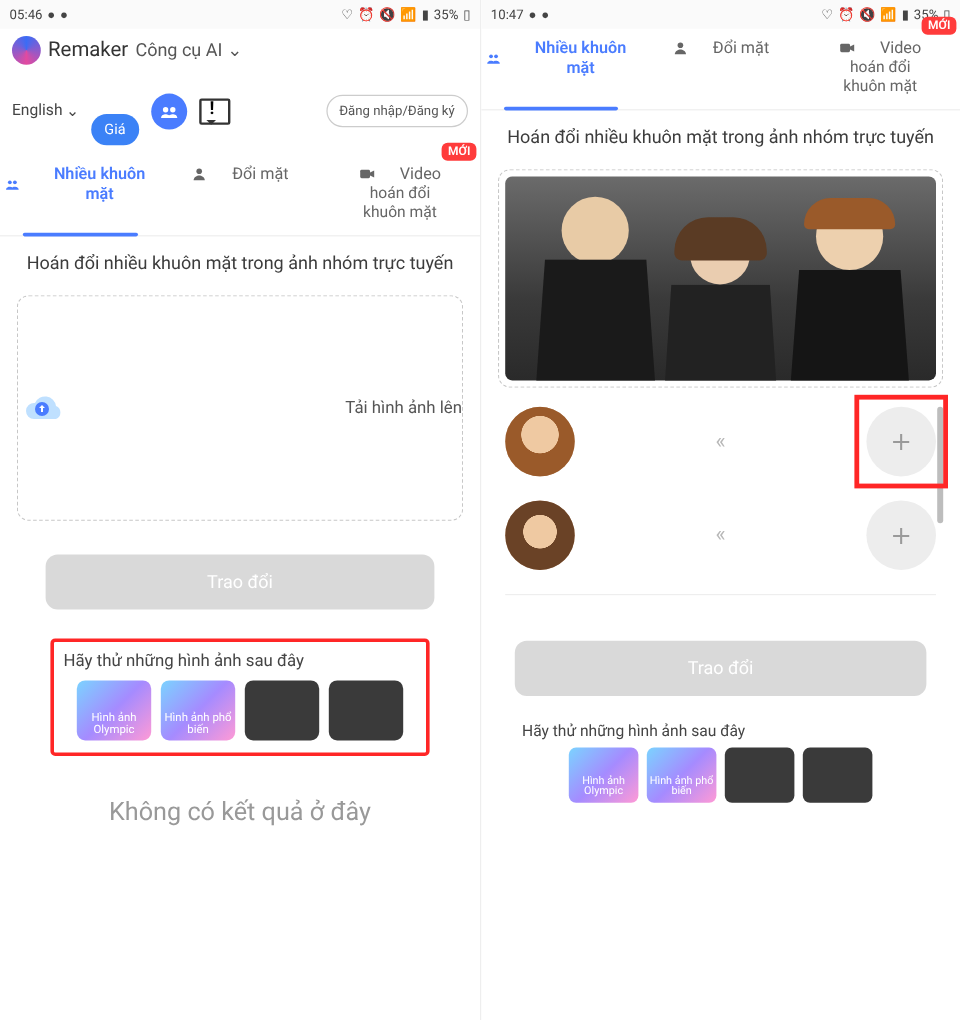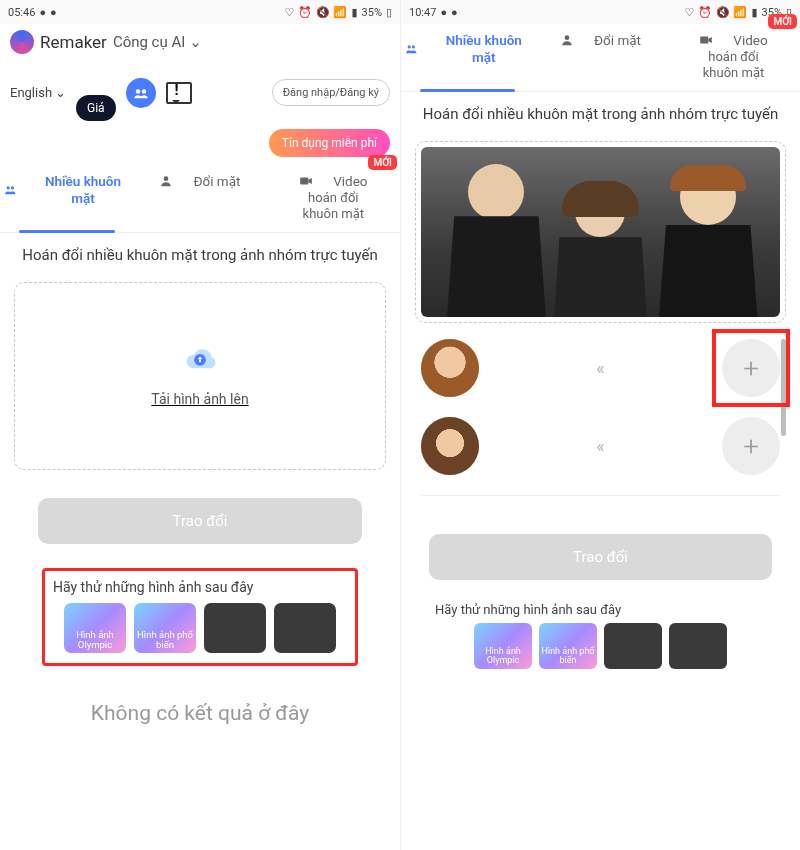--- a/index.html
+++ b/index.html
@@ -15,21 +15,21 @@
 
   
   .header { display: flex; align-items: center; padding: 6px 10px; gap: 6px; }
   .logo { width: 24px; height: 24px; border-radius: 50%; background: conic-gradient(#3b6cf5,#e24aa0,#3b6cf5); position: relative; }
   .brand { font-size: 17px; color: #333; }
   .dropdown { font-size: 15px; color: #555; display: flex; align-items: center; gap: 4px; }
 
   .toolbar { display: flex; align-items: center; gap: 10px; padding: 4px 10px 8px; flex-wrap: wrap; }
   .lang { font-size: 13px; color: #444; display: flex; align-items: center; gap: 3px; }
   .pill { border-radius: 16px; padding: 6px 11px; font-size: 12px; color: #fff; }
-  .pill-blue { background: #0f172a; margin-top: 31px; }
+  .pill-blue { background: #3b82f6; margin-top: 31px; }
   .circ-icon { width: 30px; height: 30px; border-radius: 50%; background: #4a7cff; display: flex; align-items: center; justify-content: center; }
   .spk { width: 26px; height: 22px; border: 2px solid #333; border-radius: 2px; position: relative; }
   .spk::after { content:"!"; position:absolute; top:-3px; left:7px; font-size:15px; font-weight:bold; }
   .spk::before { content:""; position:absolute; bottom:-6px; left:4px; border:4px solid transparent; border-top-color:#333;}
   .auth { border-radius: 16px; border: 1px solid #ccc; padding: 6px 10px; font-size: 11px; color: #555; margin-left:auto; }
   .toolbar2 { display:flex; justify-content:flex-end; padding: 0 10px 8px; }
   .pill-grad { background: linear-gradient(90deg,#ff9950,#ff4fbf); color:#fff; border-radius:16px; padding:7px 13px; font-size:12px; }
 
   
   .tabs-wrap { position: relative; }
@@ -38,21 +38,21 @@
   .tab .tline { display:flex; align-items:center; gap:20px; justify-content:center; }
   .tab.active { color: #4a7cff; font-weight: 600; }
   .tab.active::after { content:""; position:absolute; bottom:-1px; left:14%; width:72%; height:3px; background:#4a7cff; border-radius:2px; }
   .tico { width:14px; height:14px; }
   .badge-new { position:absolute; top:-10px; right:3px; background:#ff3b3b; color:#fff; font-size:10px; font-weight:600; padding:2px 5px; border-radius:5px; }
 
   .subtitle { text-align:center; font-size:15px; color:#3c3c3c; padding: 12px 18px 16px; line-height:1.35; }
 
   .content { flex:1; overflow:hidden; padding: 0 14px; display:flex; flex-direction:column; }
 
-  .upload-box { border: 1.5px dashed #c7c7c7; border-radius: 10px; height: 188px; display:flex; flex-direction:column; align-items:center; justify-content:center; gap:18px;text-decoration:underline; }
+  .upload-box { border: 1.5px dashed #c7c7c7; border-radius: 10px; height: 188px; display:flex; flex-direction:row; align-items:center; justify-content:space-between; gap:18px; }
   .cloud { width:40px; height:28px; position:relative; }
   .cloud svg { width:100%; height:100%; }
   .upload-text { font-size:14px; color:#555; }
 
   .swap-btn { margin: 28px 24px 14px; background:#d9d9d9; color:#fff; text-align:center; padding:14px 0; border-radius:10px; font-size:15px; }
 
   .try-box { border: 3px solid #ff2626; border-radius: 4px; margin: 10px 28px 0; padding: 8px 8px 10px; }
   .try-title { font-size:14px; color:#444; margin-bottom:8px; }
   .thumbs { display:flex; gap:8px; justify-content:center; }
   .thumb { width:62px; height:50px; border-radius:7px; overflow:hidden; position:relative; display:flex; align-items:flex-end; justify-content:center; font-size:9.5px; color:#fff; text-align:center; padding-bottom:3px; line-height:1.05; }
@@ -146,23 +146,20 @@
       <span class="circ-icon">
         <svg viewBox="0 0 24 24" width="18" height="18" fill="#fff">
             <circle cx="8" cy="10" r="3"></circle>
             <circle cx="16" cy="10" r="3"></circle>
             <path d="M3 19c0-3 3-4 5-4s5 1 5 4M11 19c0-3 3-4 5-4s5 1 5 4"></path>
           </svg>
       </span>
       <span class="spk"></span>
       <span class="auth">Đăng nhập/Đăng ký</span>
     </div>
-    <div class="toolbar2">
-      <span class="pill-grad">Tín dụng miễn phí</span>
-    </div>
 
     <div class="tabs-wrap">
       <span class="badge-new">MỚI</span>
       <div class="tabs">
         <div class="tab active">
           <span class="tline">
               <svg class="tico" viewBox="0 0 24 24" fill="#4a7cff">
                 <circle cx="8" cy="8" r="3"></circle>
                 <circle cx="16" cy="8" r="3"></circle>
                 <path d="M2 20c0-4 4-5 6-5s6 1 6 5M10 20c0-4 4-5 6-5s6 1 6 5"></path>

